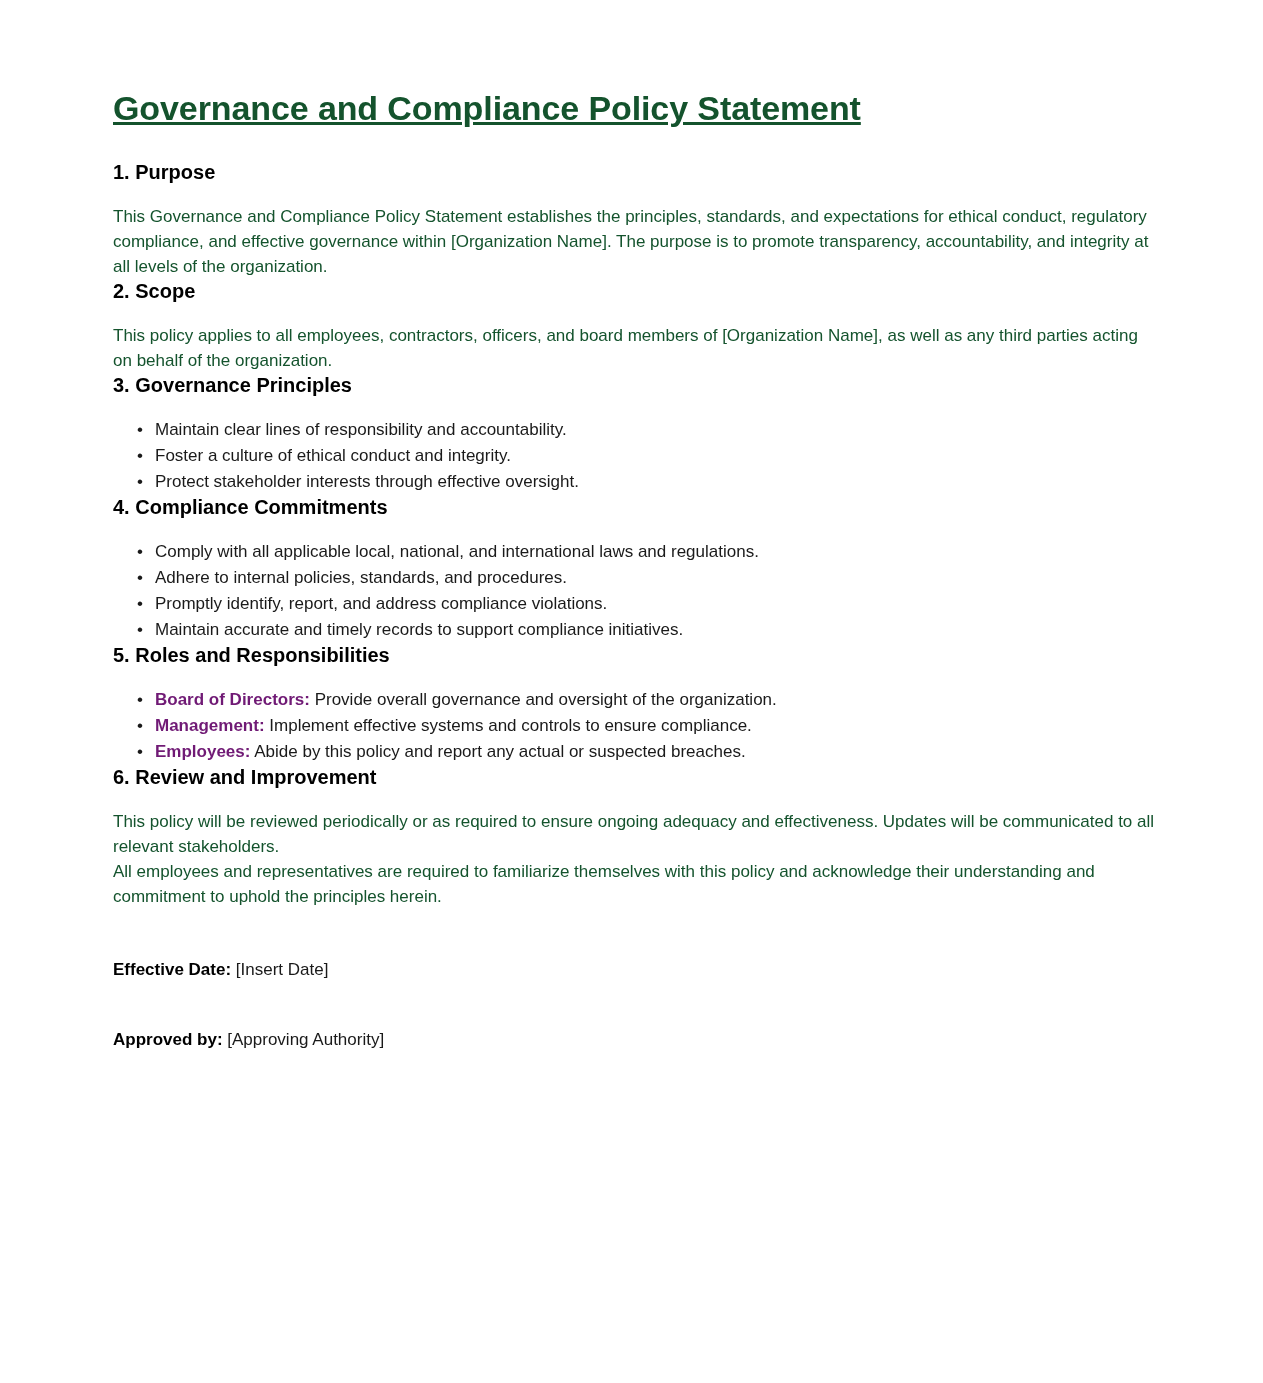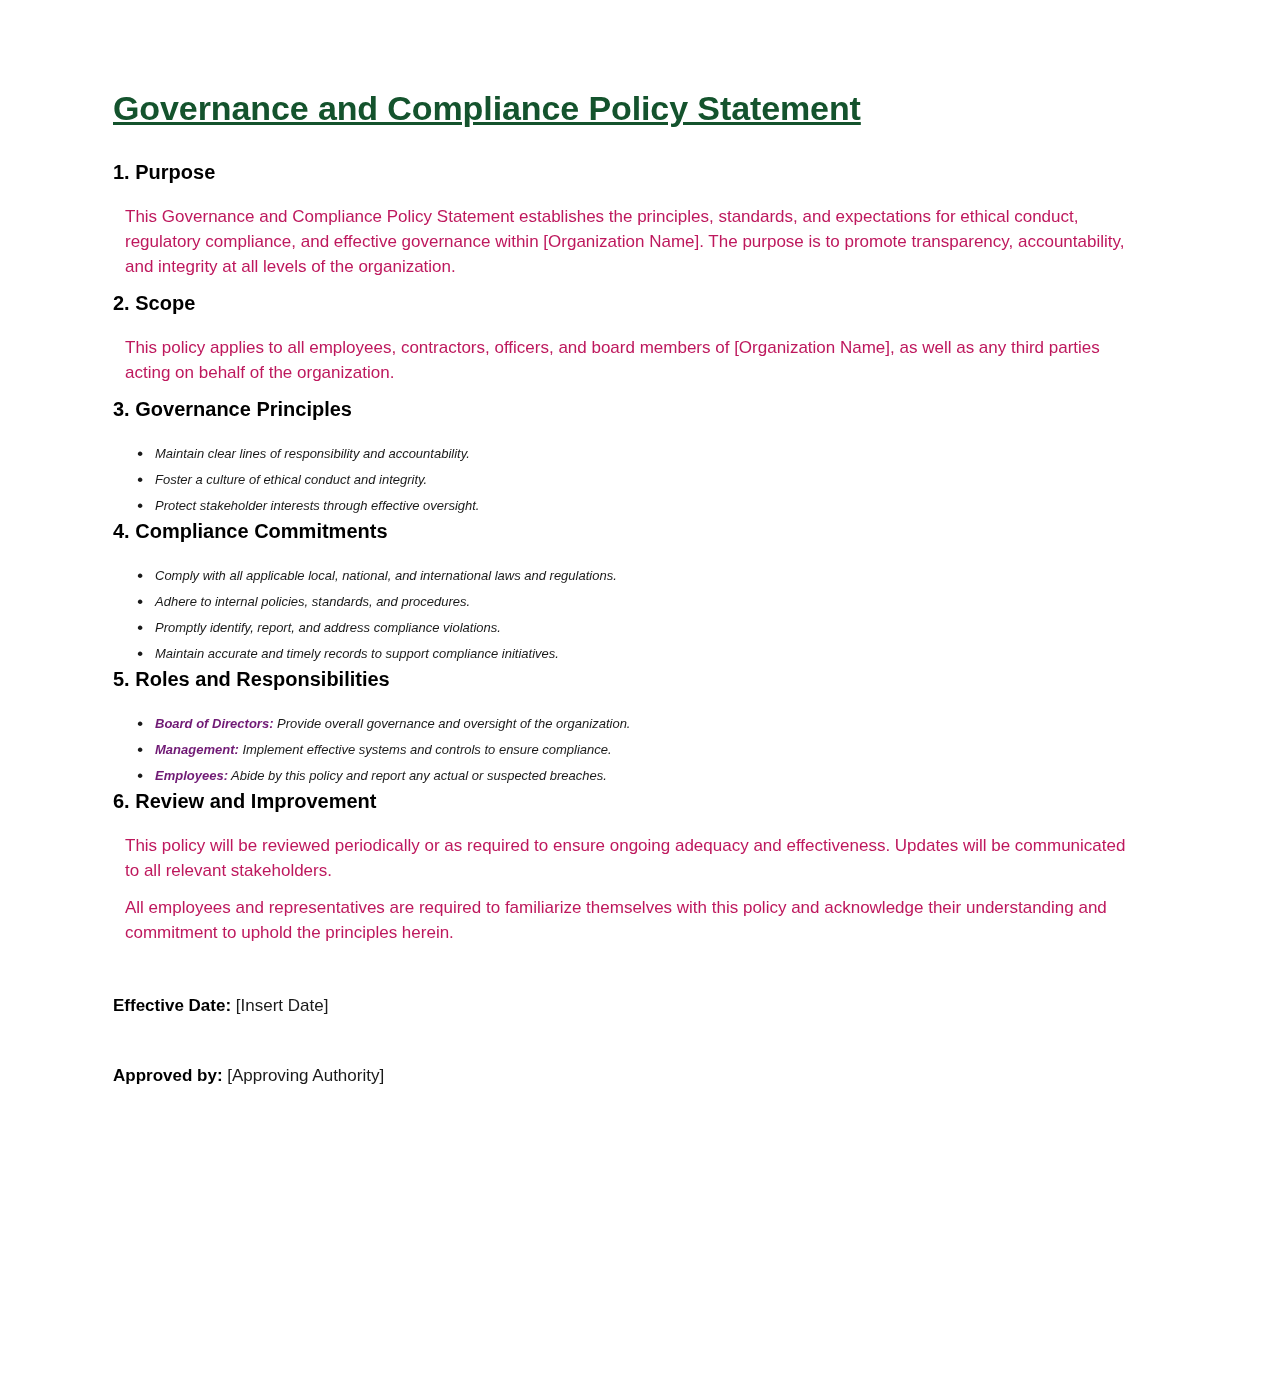--- a/index.html
+++ b/index.html
@@ -39,37 +39,36 @@
     font-weight: bold;
     line-height: 1.2;
     margin: 0 0 20px 0;
     color: #000000;
   }
   .section + .section > .section-heading {
   }
   .para {
     font-size: 17px;
     line-height: 25px;
-    margin: 12px;
+    margin: 0;
     max-width: 1045px;
-    color: #be185d;
+    color: #14532d;
   }
   ul.bullets {
     margin: 0;
     padding: 0 0 0 24px;
     list-style: none;
     max-width: 1045px;
   }
   ul.bullets > li {
-    font-size: 13px;
+    font-size: 17px;
     line-height: 26px;
     position: relative;
     padding-left: 18px;
     color: #1a1a1a;
-    font-style: italic;
   }
   ul.bullets > li::before {
     content: "\2022";
     position: absolute;
     left: 0;
     top: 0;
     font-size: 17px;
     line-height: 26px;
     color: #1a1a1a;
   }

